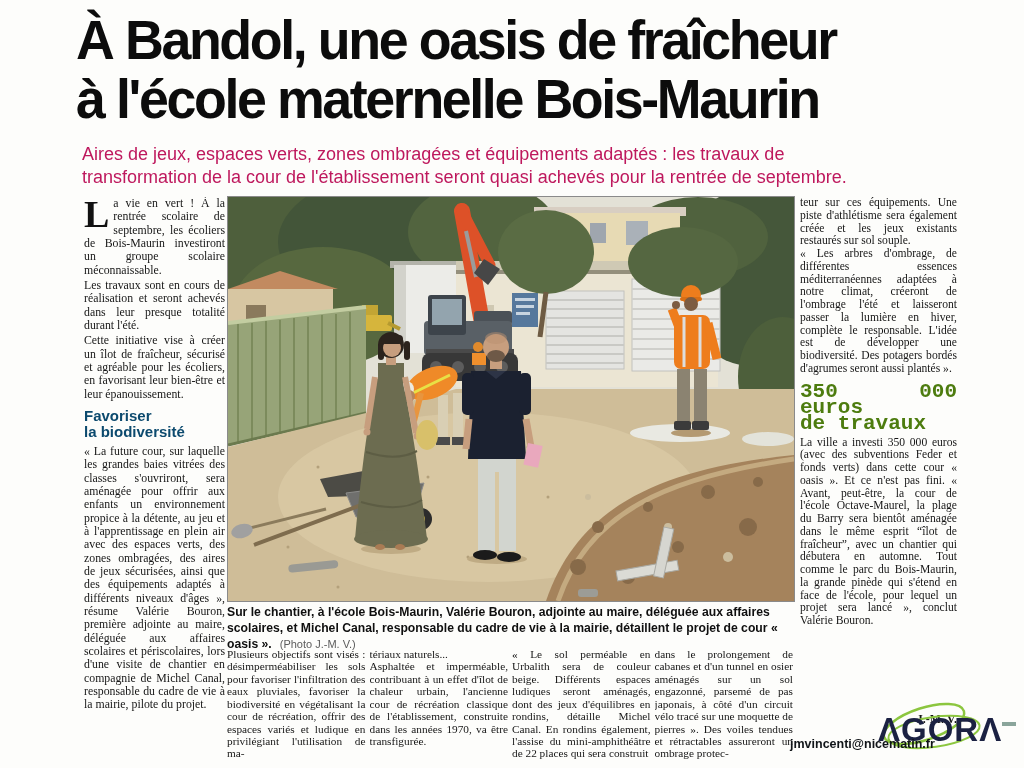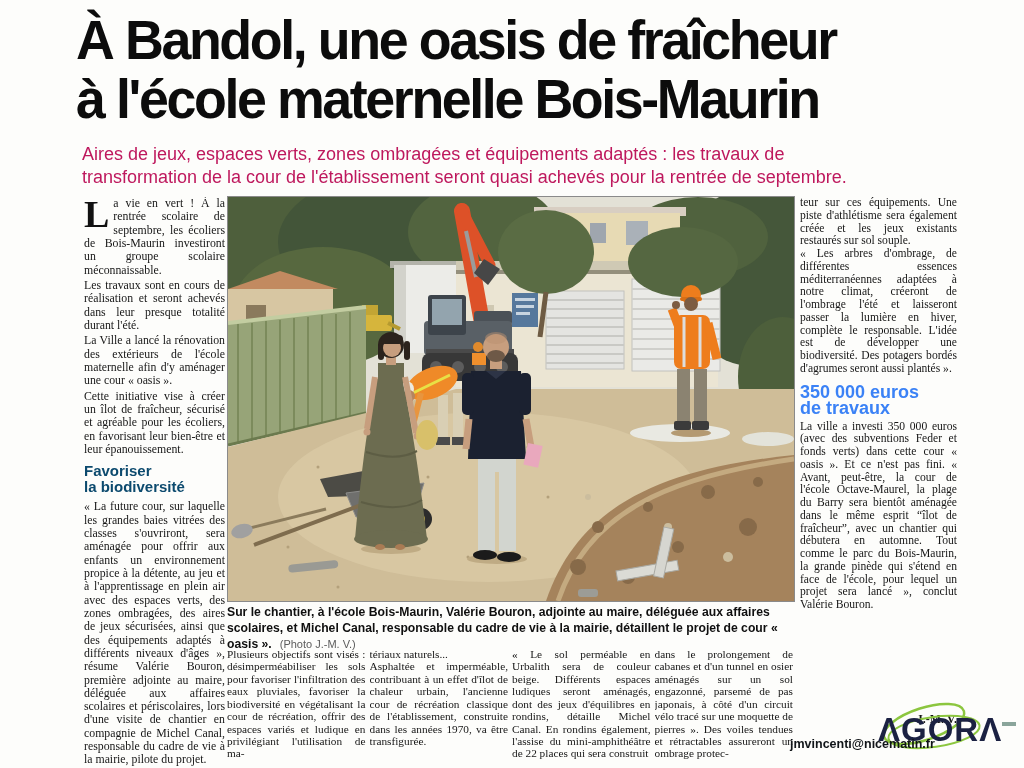--- a/index.html
+++ b/index.html
@@ -54,22 +54,22 @@
   }
   .bcol { flex:1; font-size:11.3px; line-height:1.1; text-align:justify; overflow:hidden; hyphens:auto; }
   .bcol p { margin:0; }
   
   .col-right {
     position:absolute; left:800px; top:197px; width:157px; height:540px;
     font-size:11.6px; line-height:1.1; text-align:justify; overflow:hidden; hyphens:auto;
   }
   .col-right p { margin:0; }
   .money-heading {
-    font-family:Liberation Sans, sans-serif; font-weight:bold;
-    font-size:18px; line-height:16px; margin:8px 0 5px 0; color:#3b82f6;
+    font-family:Liberation Mono, monospace; font-weight:bold;
+    font-size:21px; line-height:16px; margin:8px 0 5px 0; color:#4d7c0f;
   }
   .byline {
     position:absolute; left:800px; top:712px; width:157px; text-align:right;
     font-weight:bold; font-size:12px; z-index:4;
   }
   .email {
     position:absolute; left:790px; top:737px; width:165px; text-align:left;
     font-family:"Liberation Sans", sans-serif; font-weight:bold; font-size:12.5px; color:#101418;
     z-index:6;
   }
@@ -86,21 +86,20 @@
   </div>
 
   <div class="standfirst">
     <div>Aires de jeux, espaces verts, zones ombragées et équipements adaptés : les travaux de</div>
     <div>transformation de la cour de l'établissement seront quasi achevés pour la rentrée de septembre.</div>
   </div>
 
   <div class="col-left">
     <p><span class="dropcap">L</span><span>a vie en vert ! À la rentrée scolaire de septembre, les écoliers de Bois-Maurin investiront un groupe scolaire méconnaissable.</span></p>
     <p>Les travaux sont en cours de réalisation et seront achevés dans leur presque totalité durant l'été.</p>
-    <p>La Ville a lancé la rénovation des extérieurs de l'école maternelle afin d'y aménager une cour « oasis ».</p>
     <p>Cette initiative vise à créer un îlot de fraîcheur, sécurisé et agréable pour les écoliers, en favorisant leur bien-être et leur épanouissement.</p>
     <div class="sec-heading">
       <div>Favoriser</div>
       <div>la biodiversité</div>
     </div>
     <p><span class="it">« La future cour, sur laquelle les grandes baies vitrées des classes s'ouvriront, sera aménagée pour offrir aux enfants un environnement propice à la détente, au jeu et à l'apprentissage en plein air avec des espaces verts, des zones ombragées, des aires de jeux sécurisées, ainsi que des équipements adaptés à différents niveaux d'âges », </span><span>résume Valérie Bouron, première adjointe au maire, déléguée aux affaires scolaires et périscolaires, lors d'une visite de chantier en compagnie de Michel Canal, responsable du cadre de vie à la mairie, pilote du projet.</span></p>
   </div>
 
   <div class="photo-frame">
     <svg width="566" height="404" viewBox="0 0 566 404">

